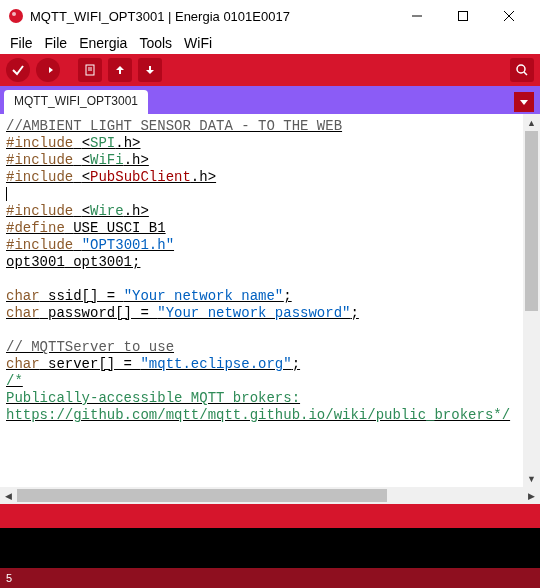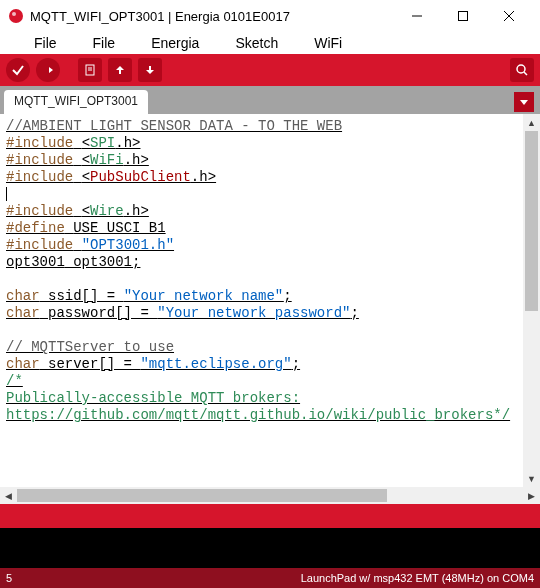--- a/index.html
+++ b/index.html
@@ -2,27 +2,27 @@
 <html><head>
 <meta charset="utf-8">
 <style>
   * { margin: 0; padding: 0; box-sizing: border-box; }
   body { width: 540px; height: 588px; font-family: "Segoe UI", Arial, sans-serif; background: #fff; overflow: hidden; display: flex; flex-direction: column; }
   .titlebar { height: 32px; display: flex; align-items: center; padding: 8px 8px; }
   .titlebar-icon { width: 16px; height: 16px; margin-right: 6px; }
   .titlebar-title { flex: 1; font-size: 13px; color: #000; }
   .win-btn { width: 46px; height: 32px; display: flex; align-items: center; justify-content: center; }
   .menubar { height: 22px; display: flex; align-items: center; padding: 0 4px; font-size: 14px; color: #000; }
-  .menu-item { padding: 0 6px; margin-left: 24px; }
+  .menu-item { padding: 0 6px; }
   .toolbar { background: #d6152c; height: 32px; display: flex; align-items: center; padding: 0 6px; gap: 6px; }
   .tb-btn { width: 24px; height: 24px; border-radius: 12px; background: #b3071b; display: flex; align-items: center; justify-content: center; }
   .tb-btn svg { fill: #fff; }
   .tb-sq { width: 24px; height: 24px; border-radius: 3px; background: #b3071b; display: flex; align-items: center; justify-content: center; }
   .tb-spacer { flex: 1; }
-  .tabbar { background: #a3a3a3; height: 28px; display: flex; align-items: flex-end; padding: 0 4px; }
+  .tabbar { background: #8b5cf6; height: 28px; display: flex; align-items: flex-end; padding: 0 4px; }
   .tab { background: #fff; height: 24px; padding: 4px 10px 0 10px; font-size: 12px; color: #222; border-top-left-radius: 4px; border-top-right-radius: 4px; }
   .tab-dd { margin-left: auto; width: 20px; height: 20px; background: #b3071b; display: flex; align-items: center; justify-content: center; margin-bottom: 2px; margin-right: 2px; }
   .editor-wrap { flex: 1; position: relative; overflow: hidden; background: #fff; }
   .editor { position: absolute; inset: 0 17px 17px 0; overflow: hidden; padding: 4px 6px; font-family: Consolas, "Courier New", monospace; font-size: 14px; line-height: 17px; white-space: pre; color: #000; text-decoration: underline; }
   .scrollbar-v { position: absolute; right: 0; top: 0; bottom: 17px; width: 17px; background: #f0f0f0; }
   .scrollbar-v .thumb { position: absolute; left: 2px; right: 2px; top: 17px; height: 180px; background: #c1c1c1; }
   .scrollbar-v .arrow { position: absolute; left: 0; right: 0; height: 17px; display: flex; align-items: center; justify-content: center; color: #444; font-size: 9px; }
   .scrollbar-h { position: absolute; left: 0; right: 0; bottom: 0; height: 17px; background: #f0f0f0; }
   .scrollbar-h .arrow { position: absolute; top: 0; bottom: 0; width: 17px; display: flex; align-items: center; justify-content: center; color: #444; font-size: 9px; }
   .scrollbar-h .thumb { position: absolute; top: 2px; bottom: 2px; left: 17px; width: 370px; background: #c1c1c1; }
@@ -66,21 +66,21 @@
         <line x1="0" y1="0" x2="10" y2="10" stroke="#000"></line>
         <line x1="10" y1="0" x2="0" y2="10" stroke="#000"></line>
       </svg>
     </div>
 </div>
 
 <div class="menubar">
   <div class="menu-item">File</div>
   <div class="menu-item">File</div>
   <div class="menu-item">Energia</div>
-  <div class="menu-item">Sketch</div>
+  <div class="menu-item">Tools</div>
   <div class="menu-item">WiFi</div>
 </div>
 
 <div class="toolbar">
   <div class="tb-btn">
       <svg width="14" height="14" viewBox="0 0 14 14">
         <path d="M2 7 L6 11 L12 3" stroke="#fff" stroke-width="2" fill="none"></path>
       </svg>
     </div>
   <div class="tb-btn">
@@ -154,14 +154,13 @@
     <div class="thumb"></div>
     <div class="arrow" style="right:0">▶</div>
   </div>
 </div>
 
 <div class="red-strip"></div>
 <div class="console"></div>
 <div class="statusbar">
   <span>5</span>
   <span class="sp"></span>
-  <span>LaunchPad w/ msp432 EMT (48MHz) on COM4</span>
 </div>
 
 </body></html>

